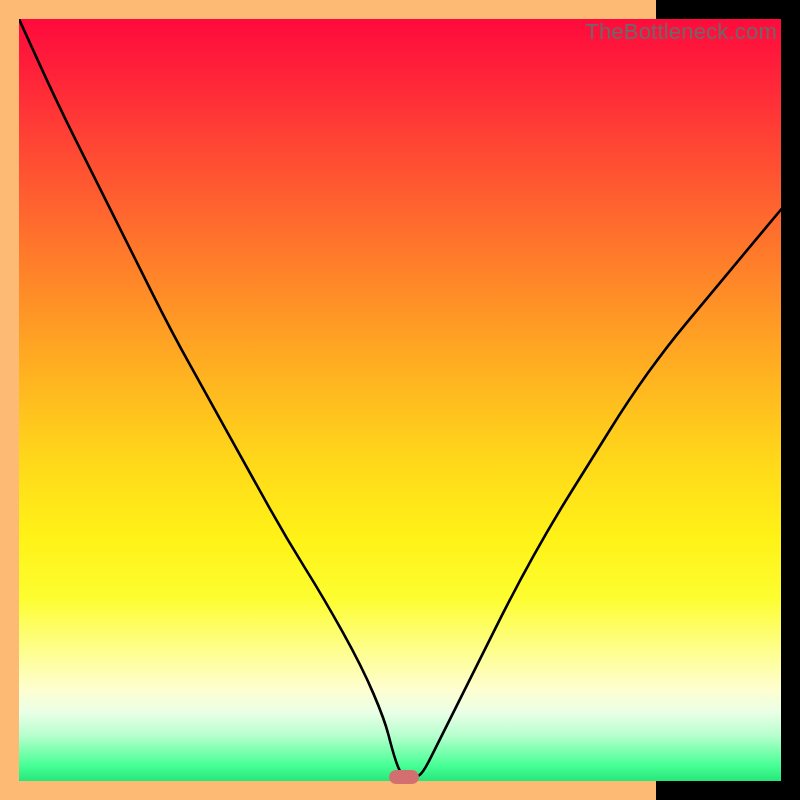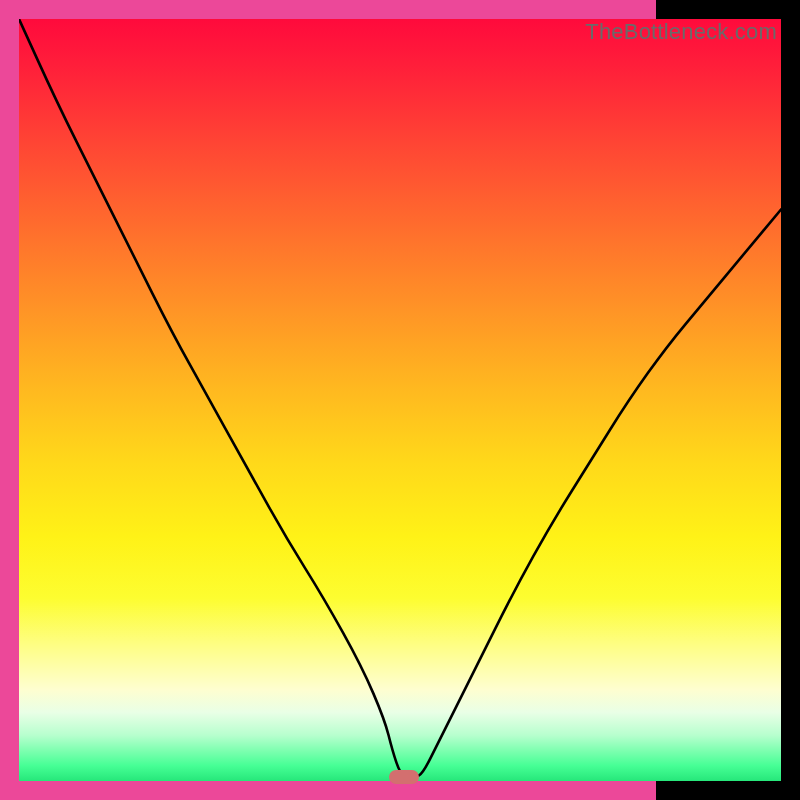--- a/index.html
+++ b/index.html
@@ -1,21 +1,21 @@
 <!DOCTYPE html>
 <html><head>
 <meta charset="utf-8">
 <style>
   * { margin: 0; padding: 0; box-sizing: border-box; }
   html, body { width: 800px; height: 800px; overflow: hidden; background: #000; }
   .container {
     position: relative;
     width: 656px;
     height: 800px;
-    background: #ec4899;
+    background: #fdba74;
   }
   .plot-area {
     position: absolute;
     left: 19px;
     top: 19px;
     width: 762px;
     height: 762px;
     background: linear-gradient(to bottom,
       #ff0a3c 0%,
       #ff1e3a 6%,

